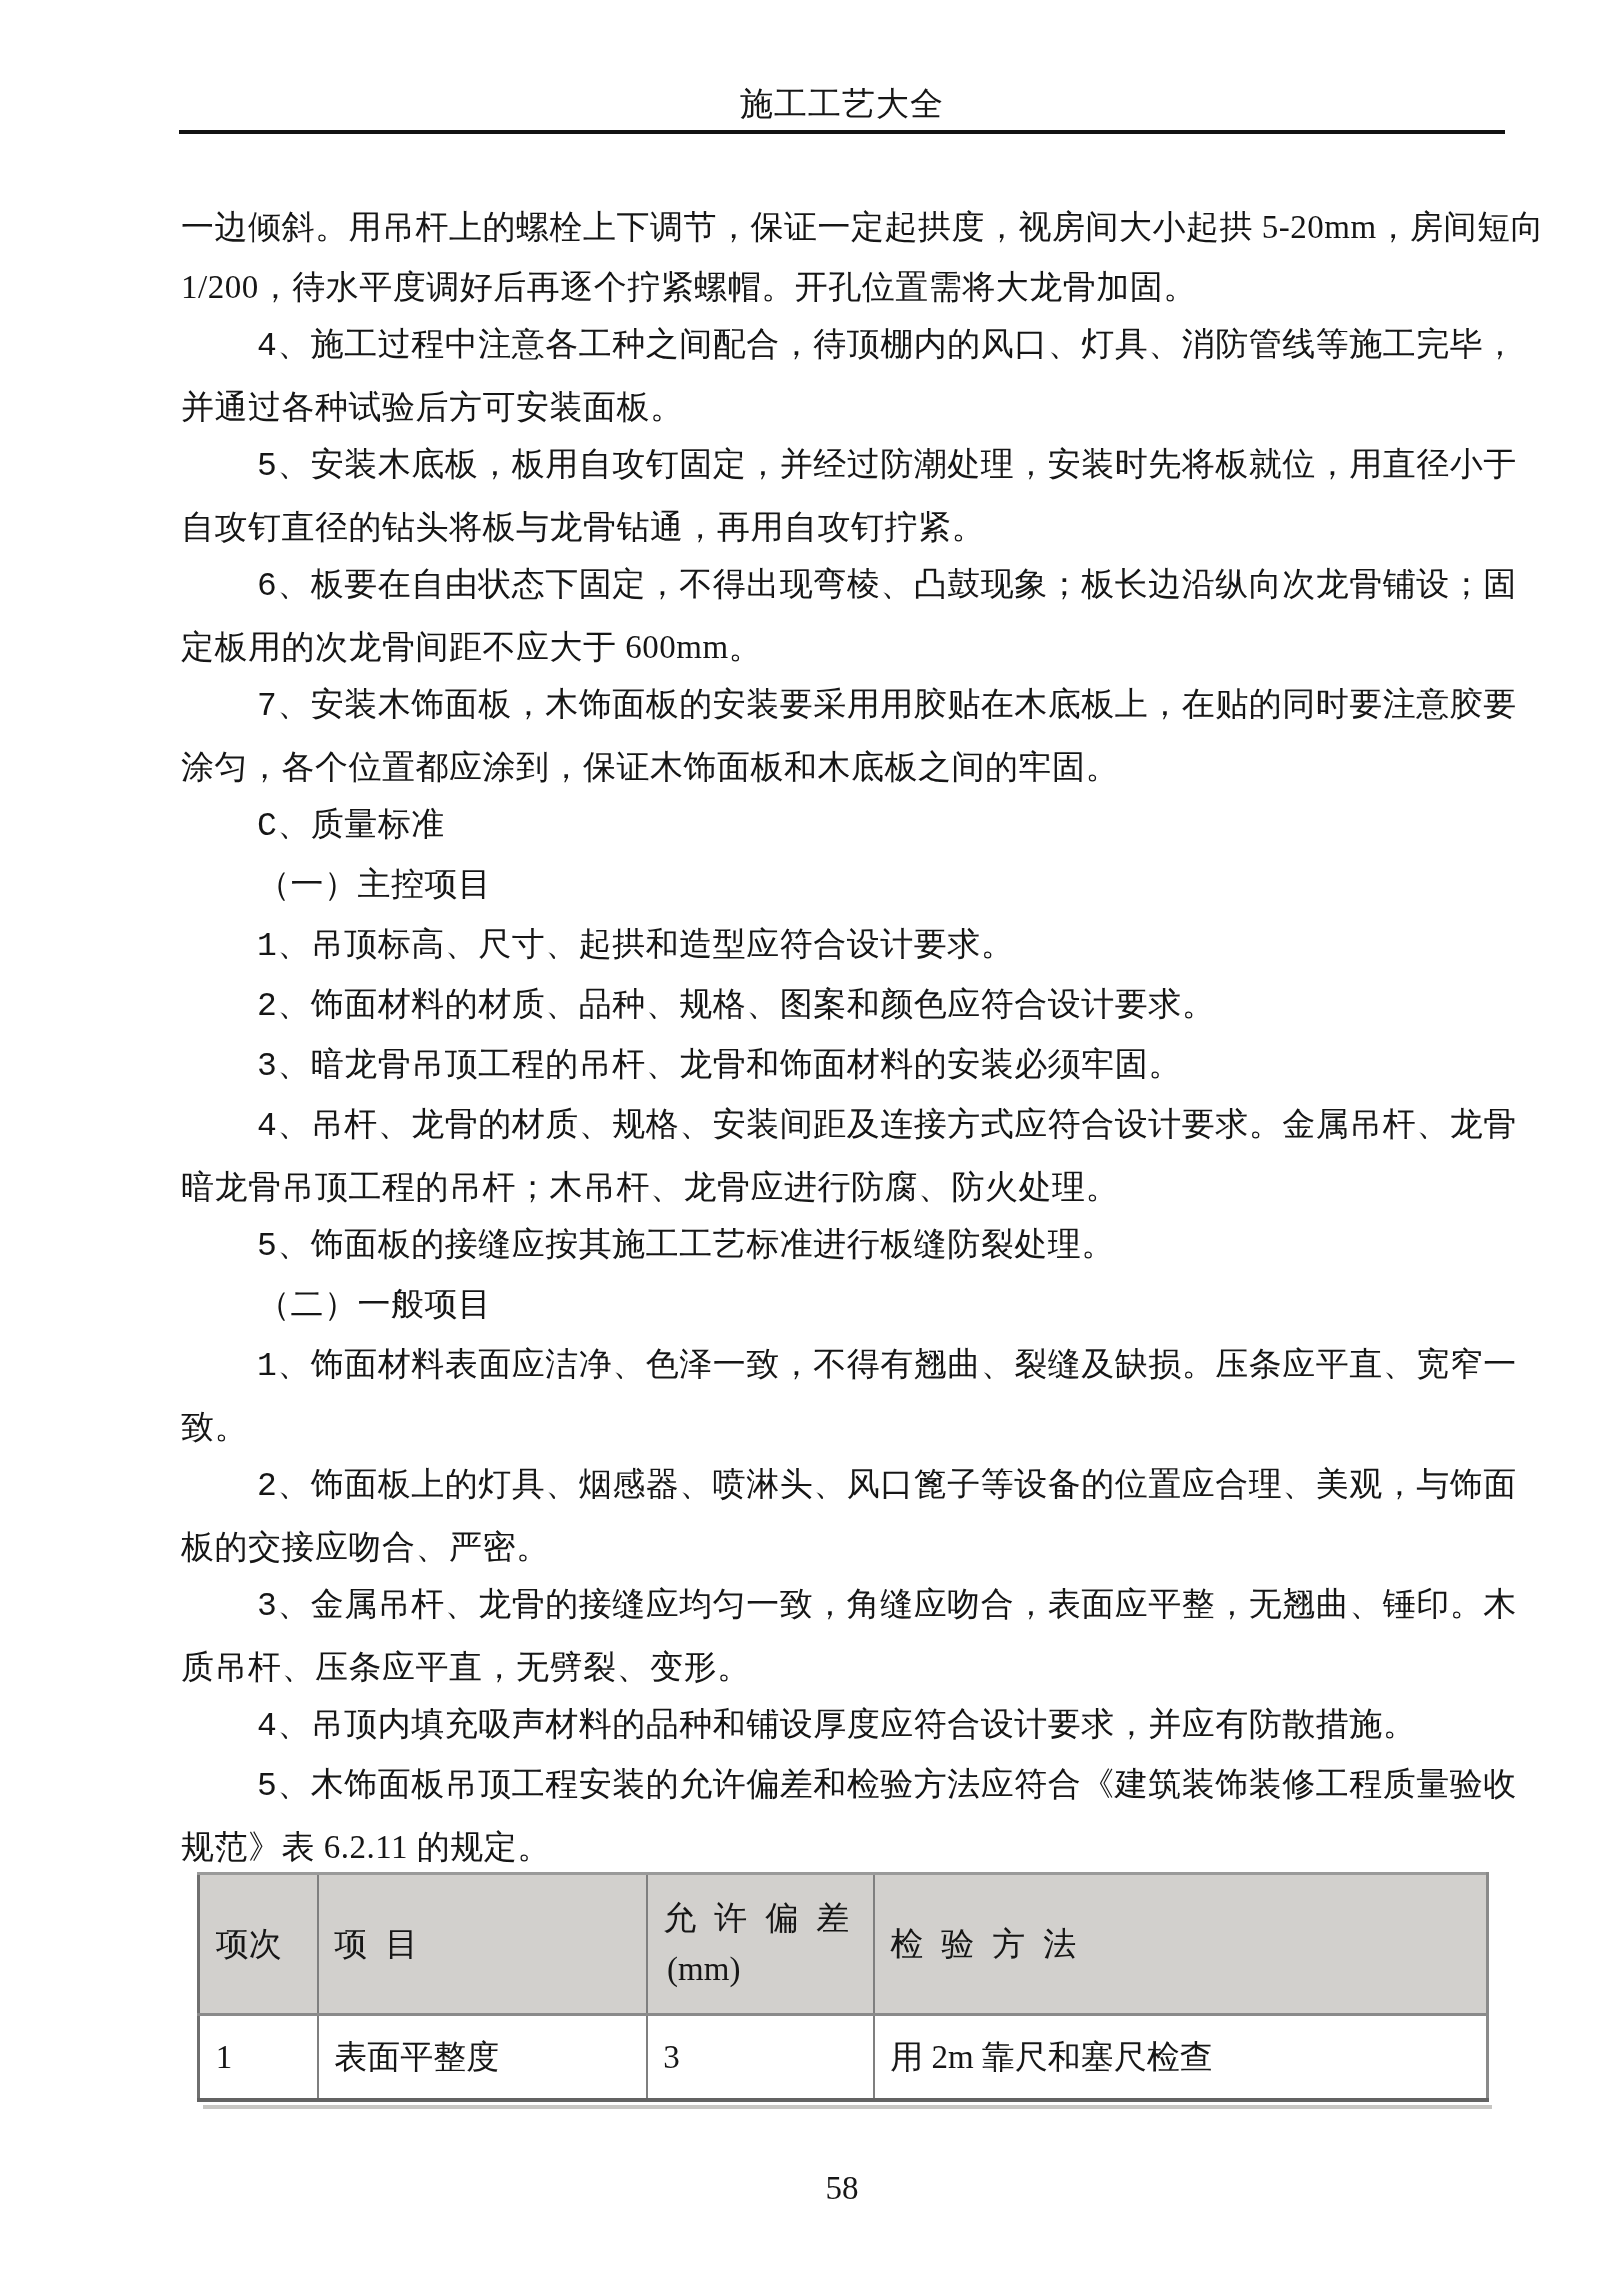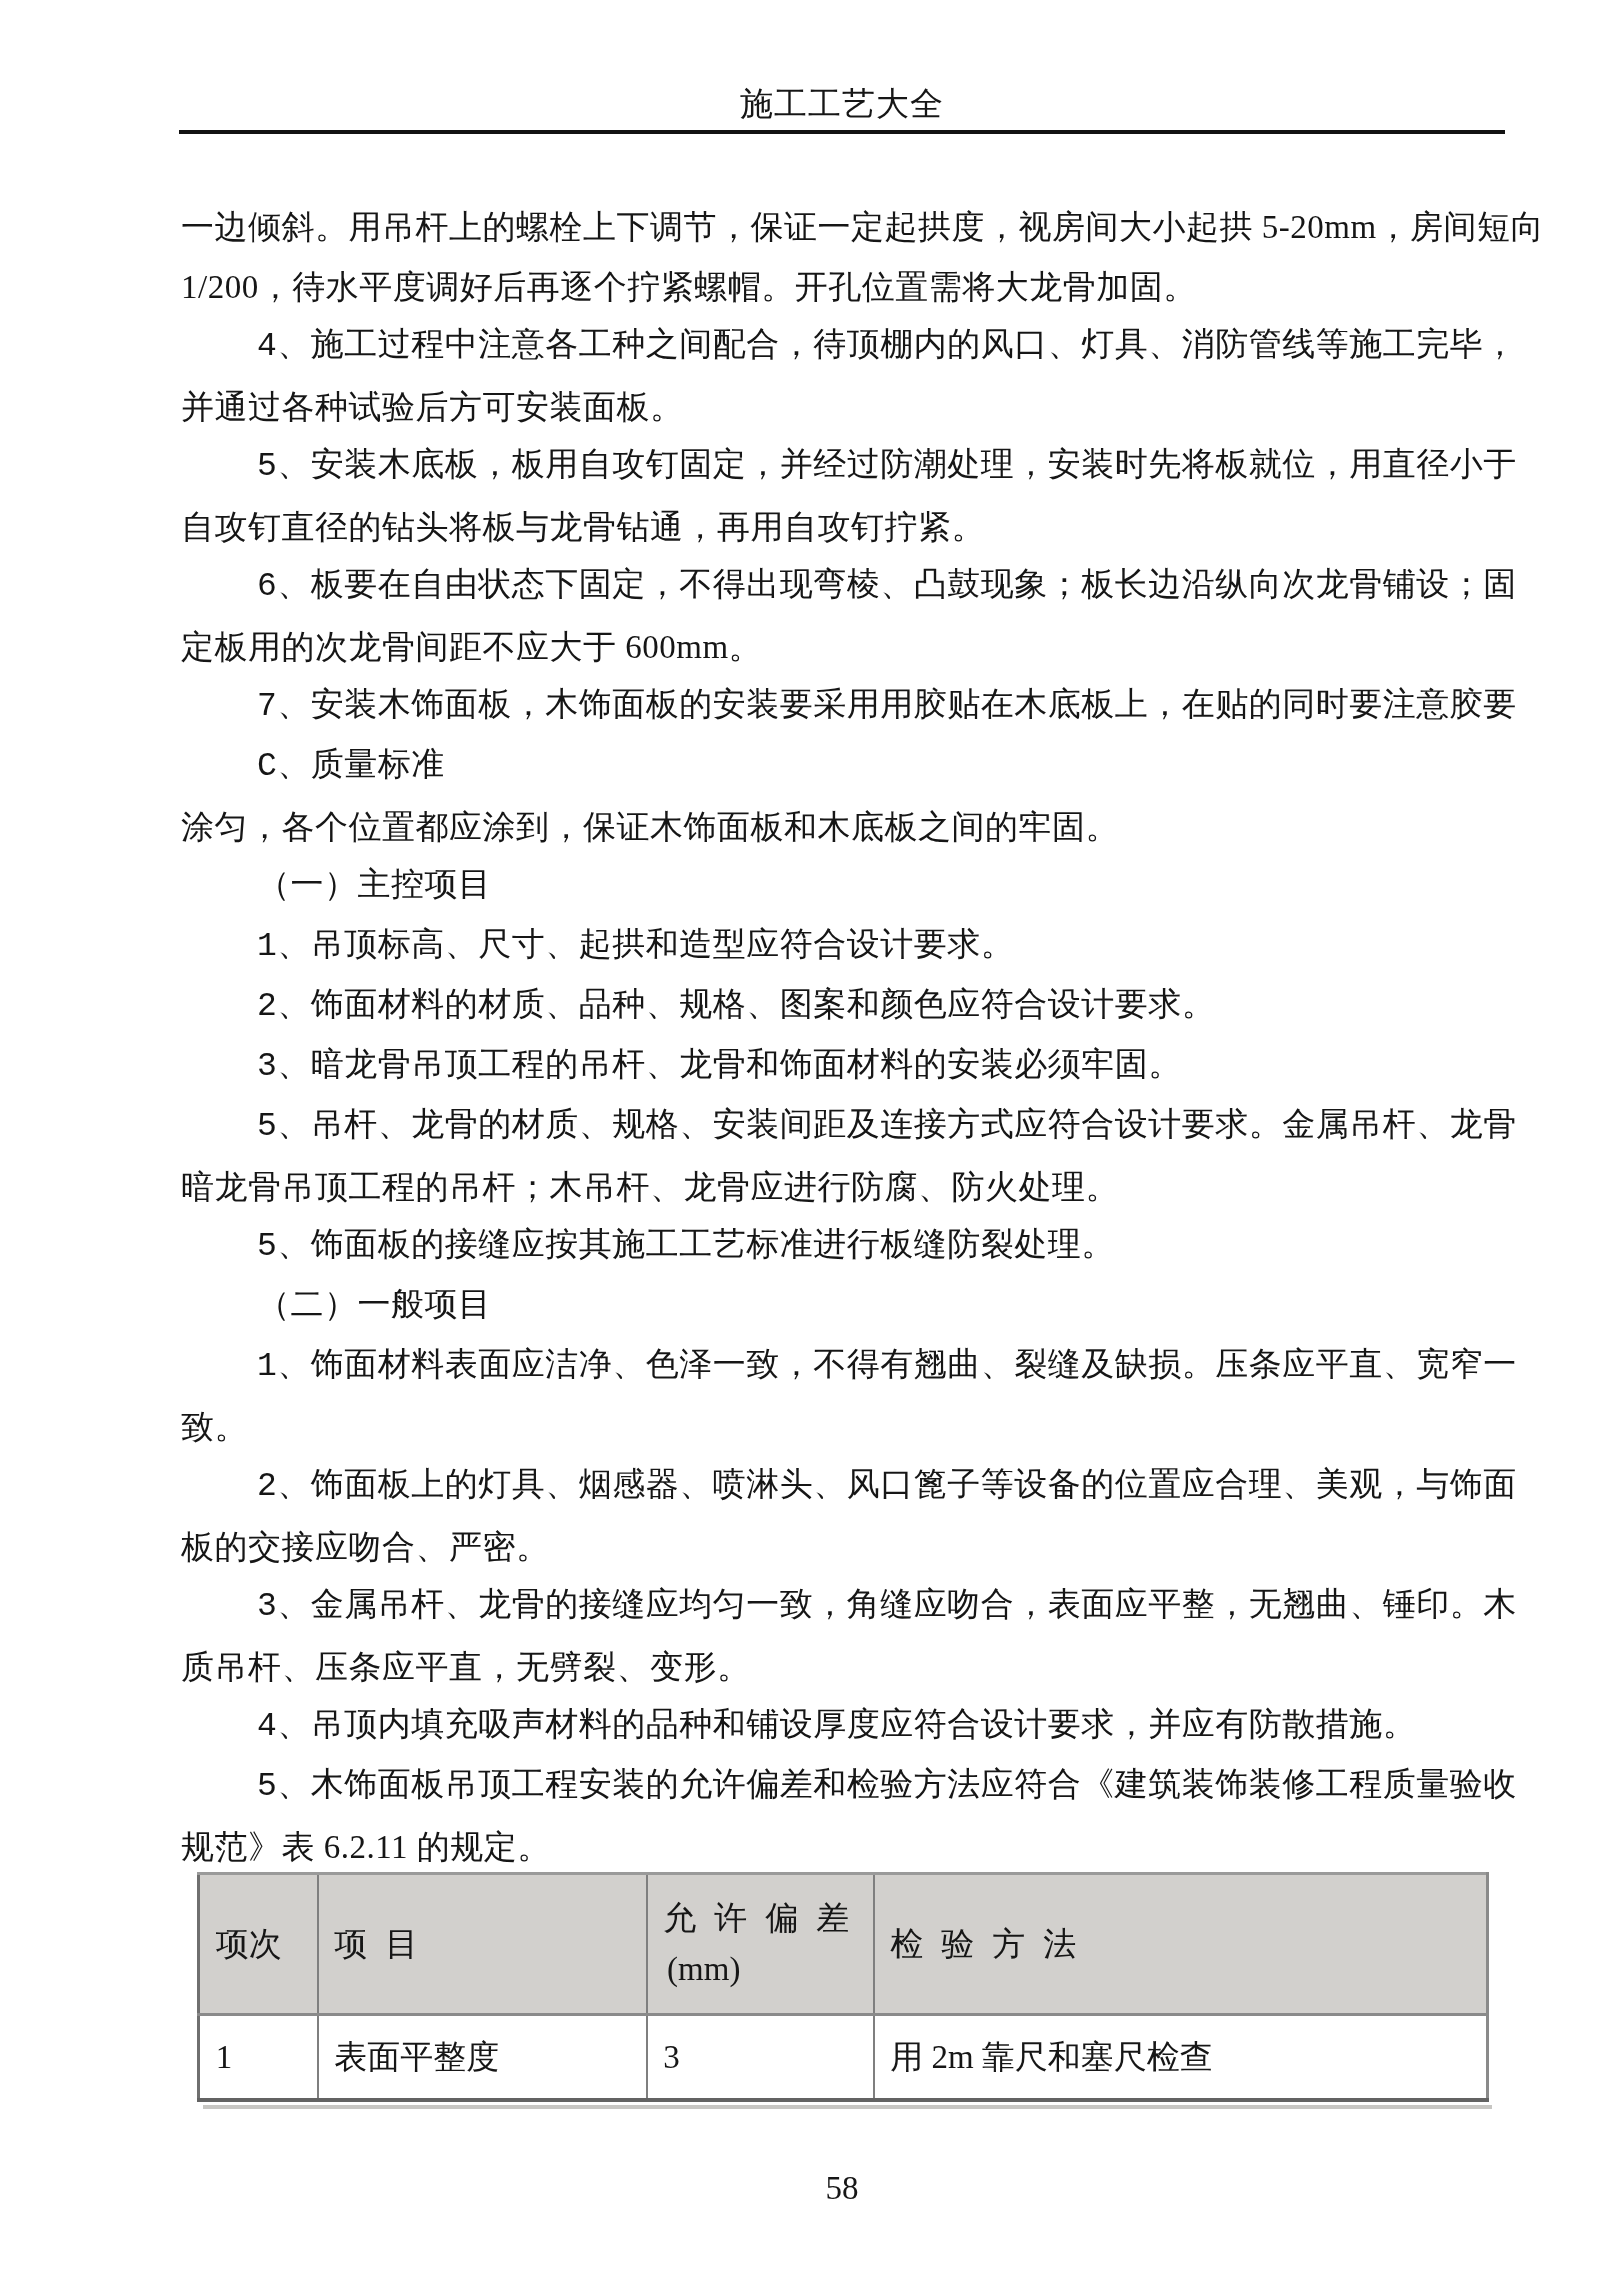--- a/index.html
+++ b/index.html
@@ -73,27 +73,27 @@
   <div class="body-text">
     <div class="line">一边倾斜。用吊杆上的螺栓上下调节，保证一定起拱度，视房间大小起拱 5-20mm，房间短向</div>
     <div class="line">1/200，待水平度调好后再逐个拧紧螺帽。开孔位置需将大龙骨加固。</div>
     <div class="line indent">4、施工过程中注意各工种之间配合，待顶棚内的风口、灯具、消防管线等施工完毕，</div>
     <div class="line">并通过各种试验后方可安装面板。</div>
     <div class="line indent">5、安装木底板，板用自攻钉固定，并经过防潮处理，安装时先将板就位，用直径小于</div>
     <div class="line">自攻钉直径的钻头将板与龙骨钻通，再用自攻钉拧紧。</div>
     <div class="line indent">6、板要在自由状态下固定，不得出现弯棱、凸鼓现象；板长边沿纵向次龙骨铺设；固</div>
     <div class="line">定板用的次龙骨间距不应大于 600mm。</div>
     <div class="line indent">7、安装木饰面板，木饰面板的安装要采用用胶贴在木底板上，在贴的同时要注意胶要</div>
+    <div class="line">涂匀，各个位置都应涂到，保证木饰面板和木底板之间的牢固。</div>
     <div class="line indent">C、质量标准</div>
-    <div class="line">涂匀，各个位置都应涂到，保证木饰面板和木底板之间的牢固。</div>
     <div class="line indent">（一）主控项目</div>
     <div class="line indent">1、吊顶标高、尺寸、起拱和造型应符合设计要求。</div>
     <div class="line indent">2、饰面材料的材质、品种、规格、图案和颜色应符合设计要求。</div>
     <div class="line indent">3、暗龙骨吊顶工程的吊杆、龙骨和饰面材料的安装必须牢固。</div>
-    <div class="line indent">5、吊杆、龙骨的材质、规格、安装间距及连接方式应符合设计要求。金属吊杆、龙骨</div>
+    <div class="line indent">4、吊杆、龙骨的材质、规格、安装间距及连接方式应符合设计要求。金属吊杆、龙骨</div>
     <div class="line">暗龙骨吊顶工程的吊杆；木吊杆、龙骨应进行防腐、防火处理。</div>
     <div class="line indent">5、饰面板的接缝应按其施工工艺标准进行板缝防裂处理。</div>
     <div class="line indent">（二）一般项目</div>
     <div class="line indent">1、饰面材料表面应洁净、色泽一致，不得有翘曲、裂缝及缺损。压条应平直、宽窄一</div>
     <div class="line">致。</div>
     <div class="line indent">2、饰面板上的灯具、烟感器、喷淋头、风口篦子等设备的位置应合理、美观，与饰面</div>
     <div class="line">板的交接应吻合、严密。</div>
     <div class="line indent">3、金属吊杆、龙骨的接缝应均匀一致，角缝应吻合，表面应平整，无翘曲、锤印。木</div>
     <div class="line">质吊杆、压条应平直，无劈裂、变形。</div>
     <div class="line indent">4、吊顶内填充吸声材料的品种和铺设厚度应符合设计要求，并应有防散措施。</div>

